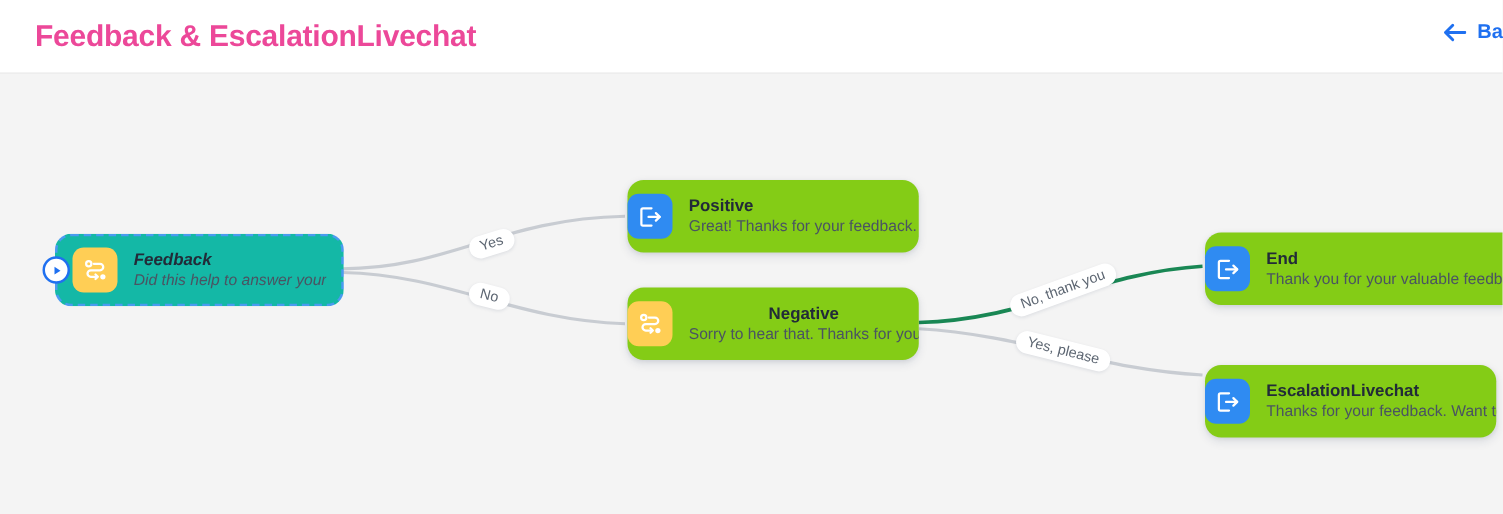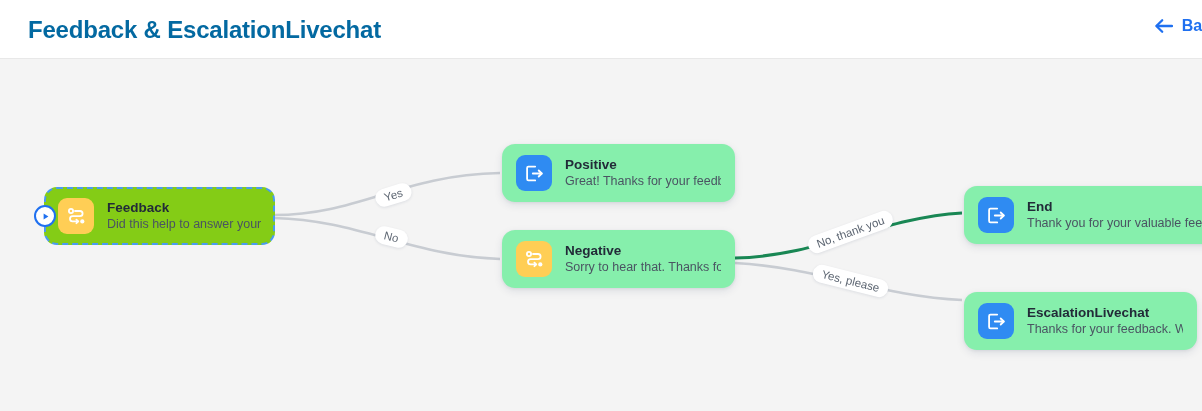--- a/index.html
+++ b/index.html
@@ -14,21 +14,21 @@
   
   .header {
     position: absolute; top: 0; left: 0;
     width: 1202px; height: 59px;
     background: #ffffff;
     border-bottom: 1px solid #e8e8e8;
   }
   .page-title {
     position: absolute; left: 28px; top: 16px;
     font-size: 24px; font-weight: bold;
-    color: #0369a1; letter-spacing: -0.2px;
+    color: #ec4899; letter-spacing: -0.2px;
     white-space: nowrap;
   }
   .back-link {
     position: absolute; right: -18px; top: 17px;
     display: flex; align-items: center; gap: 9px;
     color: #1f70f0; font-size: 16px; font-weight: bold;
     cursor: pointer; white-space: nowrap;
   }
   .back-arrow { display: block; width: 19px; height: 16px; }
 
@@ -54,29 +54,30 @@
     width: 1202px; height: 351px;
     background: #f4f4f4;
     overflow: hidden;
   }
   .edges { position: absolute; inset: 0; width: 1202px; height: 351px; }
 
   
   .node {
     position: absolute;
     display: flex; align-items: center;
-    height: 58px; padding: 0 14px;
-    background: #86efac; border-radius: 13px;
+    height: 58px; padding: 0 0;
+    background: #84cc16; border-radius: 13px;
     box-shadow: 0 3px 8px rgba(24,39,75,0.10), 0 1px 3px rgba(24,39,75,0.07);
   }
   .node.start {
-    background: #84cc16;
+    background: #14b8a6;
     border: 2px dashed #4a9bf0;
     box-shadow: none;
     padding: 0 12px;
+    font-style: italic;
   }
   .node-ico {
     width: 36px; height: 36px; border-radius: 9px;
     flex: none; display: flex; align-items: center; justify-content: center;
     margin-right: 13px;
   }
   .ico-blue { background: #2f8bf2; }
   .ico-yellow { background: #ffce55; }
   .node-ico svg { display: block; }
   .node-text { overflow: hidden; min-width: 0; }
@@ -189,21 +190,21 @@
         <path d="M8.8 10.5 H17.6" fill="none" stroke="#fff" stroke-width="1.8" stroke-linecap="round"></path>
         <path d="M14.7 7.5 L17.8 10.5 L14.7 13.5" fill="none" stroke="#fff" stroke-width="1.8" stroke-linecap="round" stroke-linejoin="round"></path>
       </svg>
     </span>
     <span class="node-text">
       <span class="node-title" style="display:block">Positive</span>
       <span class="node-sub" style="display:block">Great! Thanks for your feedback.</span>
     </span>
   </div>
 
-  <div class="node" style="left:502px; top:170px; width:233px;">
+  <div class="node" style="left:502px; top:170px; width:233px;text-align:center;">
     <span class="node-ico ico-yellow">
       <svg width="21" height="21" viewBox="0 0 21 21">
         <circle cx="5" cy="5" r="2.1" fill="none" stroke="#fff" stroke-width="1.8"></circle>
         <path d="M9 5 H14 a2.6 2.6 0 0 1 0 5.2 H6.6 a2.6 2.6 0 0 0 0 5.2 H11.6" fill="none" stroke="#fff" stroke-width="1.8" stroke-linecap="round" stroke-linejoin="round"></path>
         <path d="M10.4 13.6 L12.3 15.4 L10.4 17.2" fill="none" stroke="#fff" stroke-width="1.8" stroke-linecap="round" stroke-linejoin="round"></path>
         <circle cx="16.3" cy="15.4" r="2.1" fill="#fff"></circle>
       </svg>
     </span>
     <span class="node-text">
       <span class="node-title" style="display:block">Negative</span>

